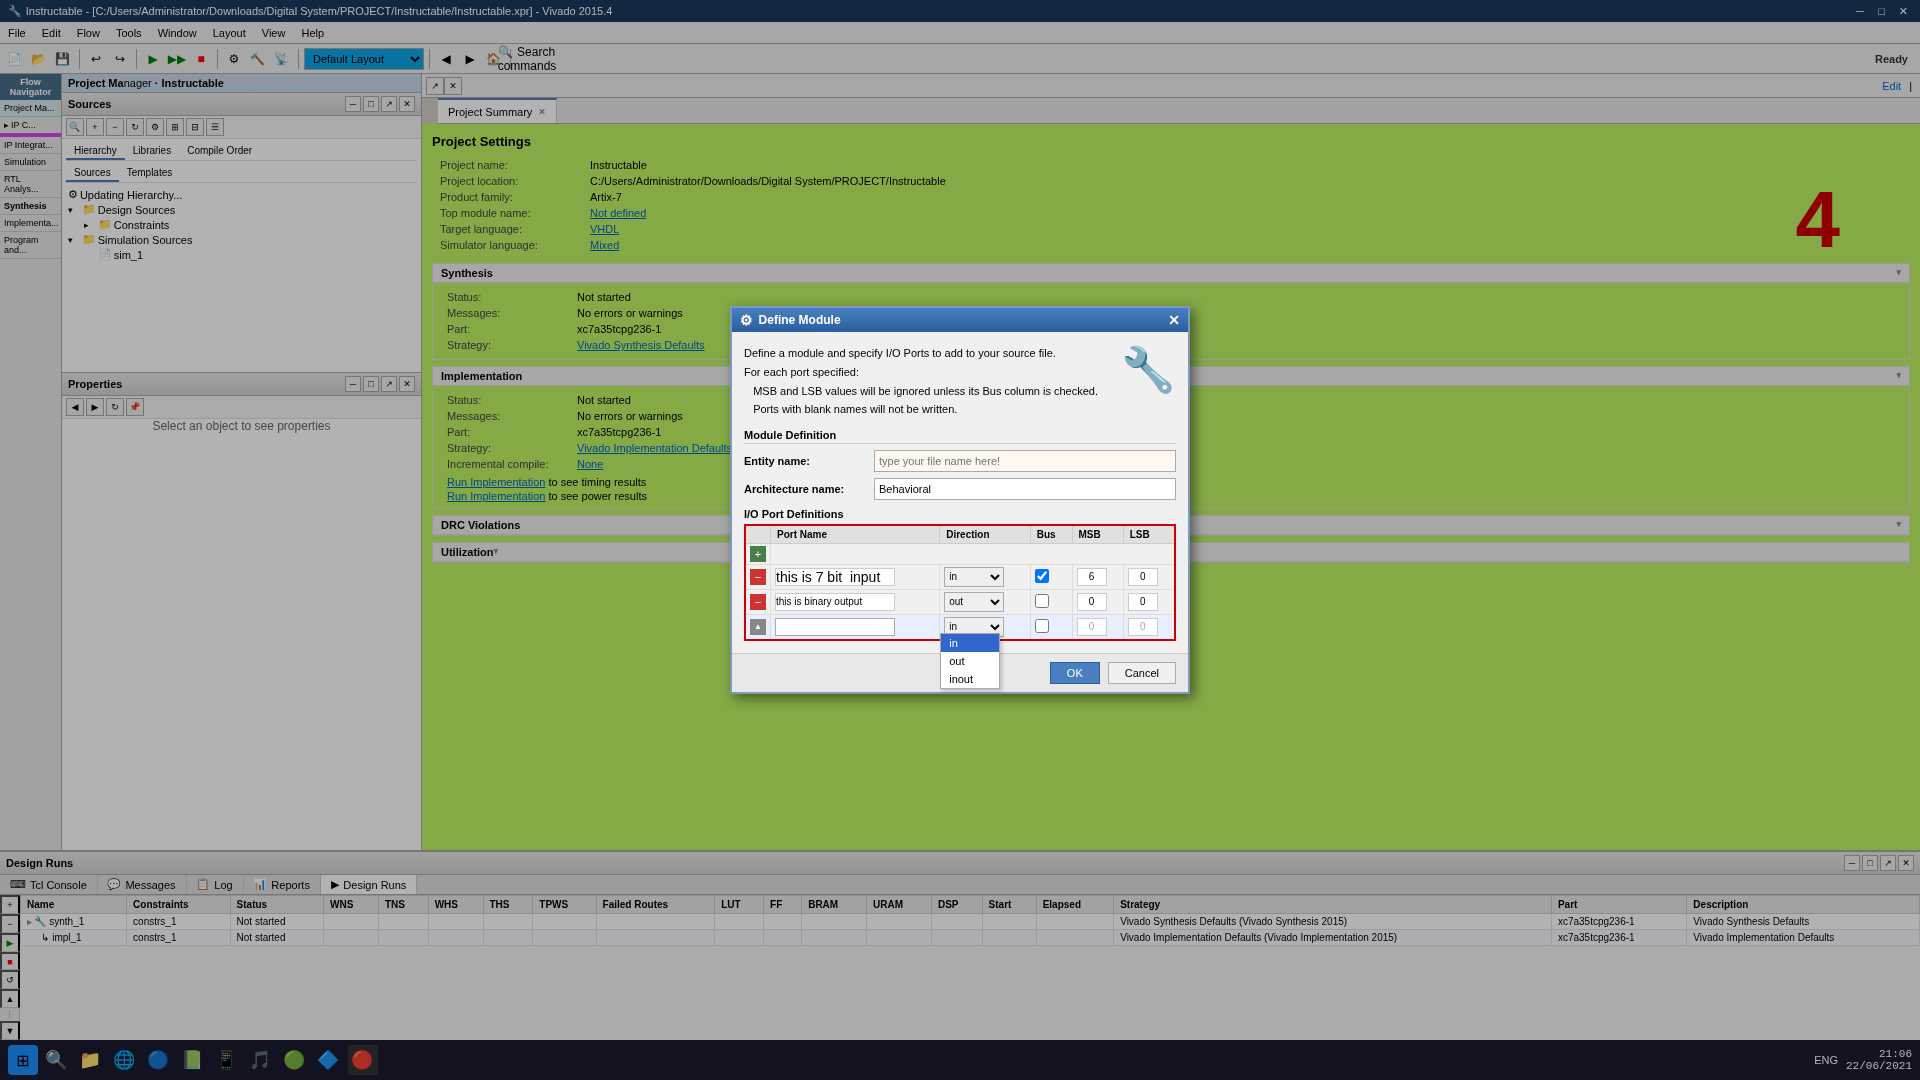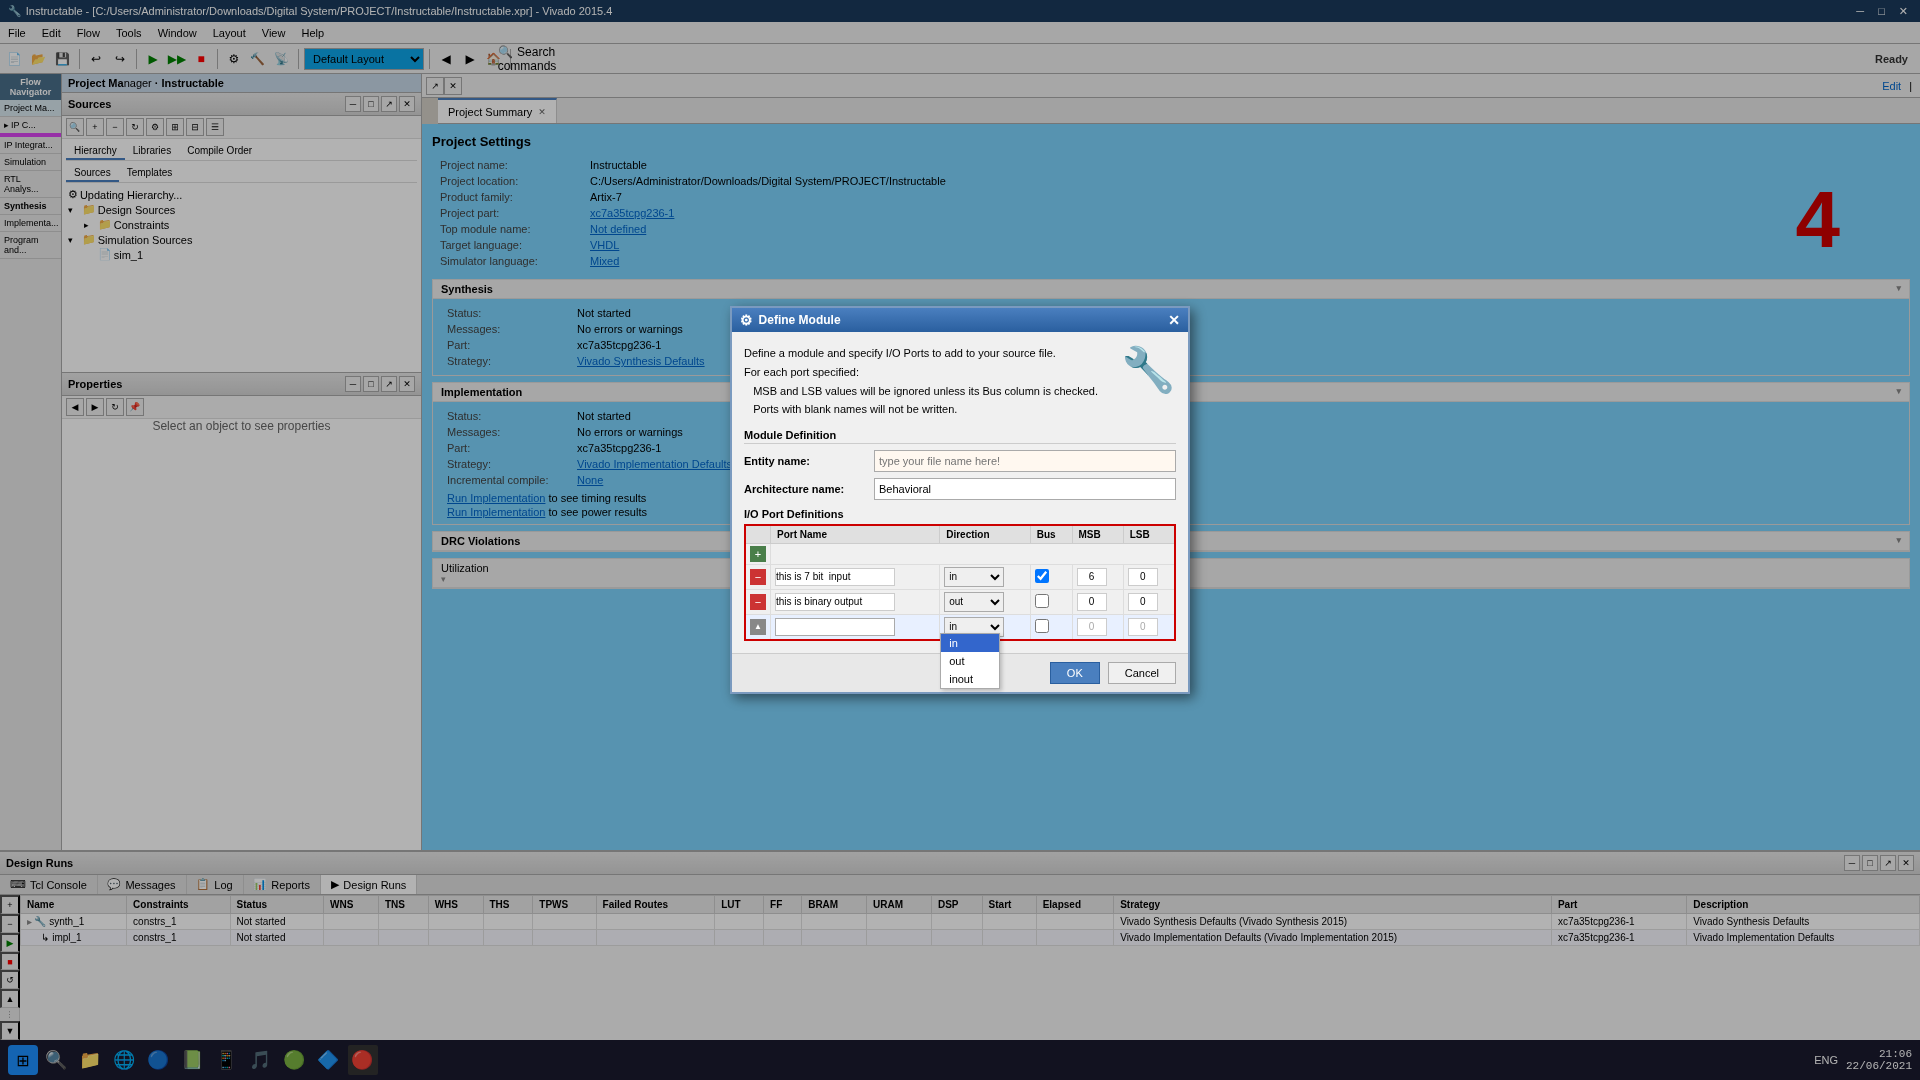--- a/index.html
+++ b/index.html
@@ -241,40 +241,36 @@
         <span style="font-size:11px; padding-right:4px;">|</span>
       </div>
 
       <div style="display:flex; background:#e8e8e8; border-bottom:1px solid #aaa; height:26px;margin-left:16px;">
         <div style="padding:4px 10px; font-size:11px; cursor:pointer; background:white; border-top:2px solid #4a7fbf; border-right:1px solid #ccc; display:flex; align-items:center; gap:6px;">
           <span>Project Summary</span>
           <span style="font-size:9px; color:#666; cursor:pointer;">✕</span>
         </div>
       </div>
 
-      <div style="flex:1; overflow:auto; background:#7dd3fc; padding:10px; position:relative;">
+      <div style="flex:1; overflow:auto; background:#bef264; padding:10px; position:relative;">
         <div style="font-weight:bold; font-size:13px; margin-bottom:8px;">Project Settings</div>
 
         <table style="border-collapse:collapse; margin-bottom:10px;">
           <tbody>
               <tr>
                 <td style="color:#444; width:150px; padding:2px 8px; font-size:11px;">Project name:</td>
                 <td style="padding:2px 8px; font-size:11px;">Instructable</td>
               </tr>
           <tr>
                 <td style="color:#444; padding:2px 8px; font-size:11px;">Project location:</td>
                 <td style="padding:2px 8px; font-size:11px;">C:/Users/Administrator/Downloads/Digital System/PROJECT/Instructable</td>
               </tr>
           <tr>
                 <td style="color:#444; padding:2px 8px; font-size:11px;">Product family:</td>
                 <td style="padding:2px 8px; font-size:11px;">Artix-7</td>
-              </tr>
-          <tr>
-                <td style="color:#444; padding:2px 8px; font-size:11px;">Project part:</td>
-                <td style="padding:2px 8px; font-size:11px;"><a href="#" class="ps-link">xc7a35tcpg236-1</a></td>
               </tr>
           <tr>
                 <td style="color:#444; padding:2px 8px; font-size:11px;">Top module name:</td>
                 <td style="padding:2px 8px; font-size:11px;"><a href="#" class="ps-link">Not defined</a></td>
               </tr>
           <tr>
                 <td style="color:#444; padding:2px 8px; font-size:11px;">Target language:</td>
                 <td style="padding:2px 8px; font-size:11px;"><a href="#" class="ps-link">VHDL</a></td>
               </tr>
           <tr>
@@ -355,21 +351,21 @@
         </div>
 
         <div style="border:1px solid #ddd; margin-bottom:6px;">
           <div style="background:#f0f0f0; padding:3px 8px; font-weight:bold; font-size:11px; border-bottom:1px solid #ddd; display:flex; justify-content:space-between;">
             <span>DRC Violations</span>
             <span style="font-size:9px; color:#888;">▾</span>
           </div>
         </div>
 
         <div style="border:1px solid #ddd;">
-          <div style="background:#f0f0f0; padding:3px 8px; font-weight:normal; font-size:11px; border-bottom:1px solid #ddd; display:flex; flex-direction:column;">
+          <div style="background:#f0f0f0; padding:3px 8px; font-weight:bold; font-size:11px; border-bottom:1px solid #ddd; display:flex; ">
             <span>Utilization</span>
             <span style="font-size:9px; color:#888;">▾</span>
           </div>
         </div>
       </div>
     </div>
 
   </div>
 
   <div style="height:190px; border-top:2px solid #aaa; display:flex; flex-direction:column; background:#f5f5f5;">
@@ -561,21 +557,21 @@
               <th>LSB</th>
             </tr>
           </thead>
           <tbody>
             <tr>
               <td><button class="add-row-btn">+</button></td>
               <td colspan="5" style="color:#aaa; font-size:10px;"></td>
             </tr>
             <tr>
               <td><button class="remove-row-btn">−</button></td>
-              <td><input type="text" value="this is 7 bit  input" style="width: 120px; height: 18px; border: 1px solid rgb(204, 204, 204); font-size: 10px;"></td>
+              <td><input type="text" value="this is 7 bit  input" style="width: 120px; height: 18px; border: 1px solid rgb(204, 204, 204); font-size: 14px;"></td>
               <td>
                 <select class="io-select">
                   <option selected="">in</option>
                   <option>out</option>
                   <option>inout</option>
                 </select>
               </td>
               <td><input type="checkbox" class="io-checkbox" checked="" style=""></td>
               <td><input type="text" class="io-num" value="6" style=""></td>
               <td><input type="text" class="io-num" value="0" style=""></td>

